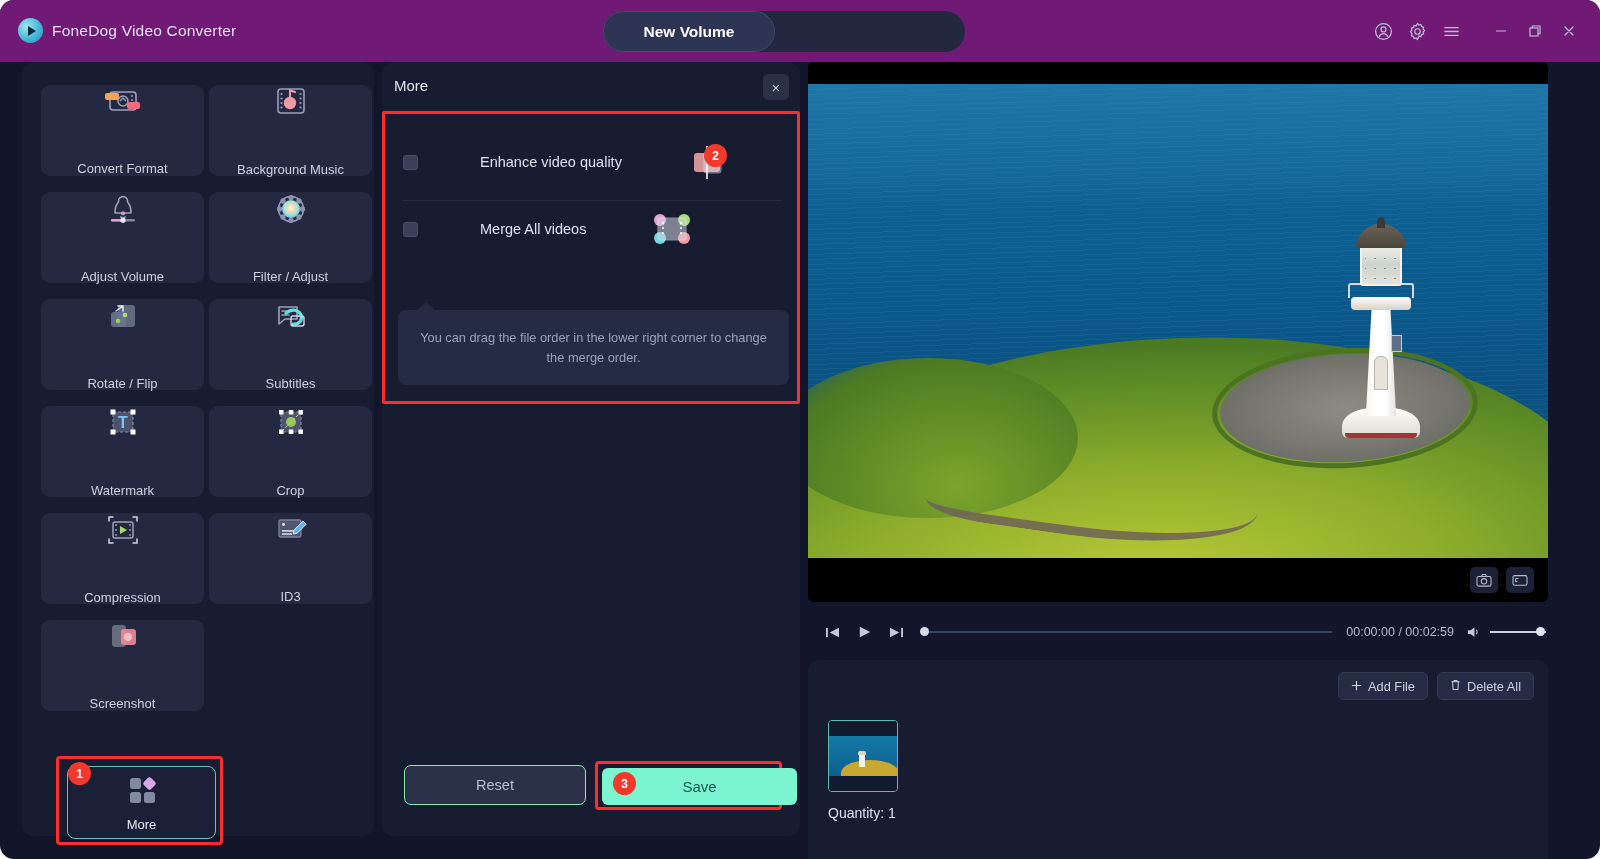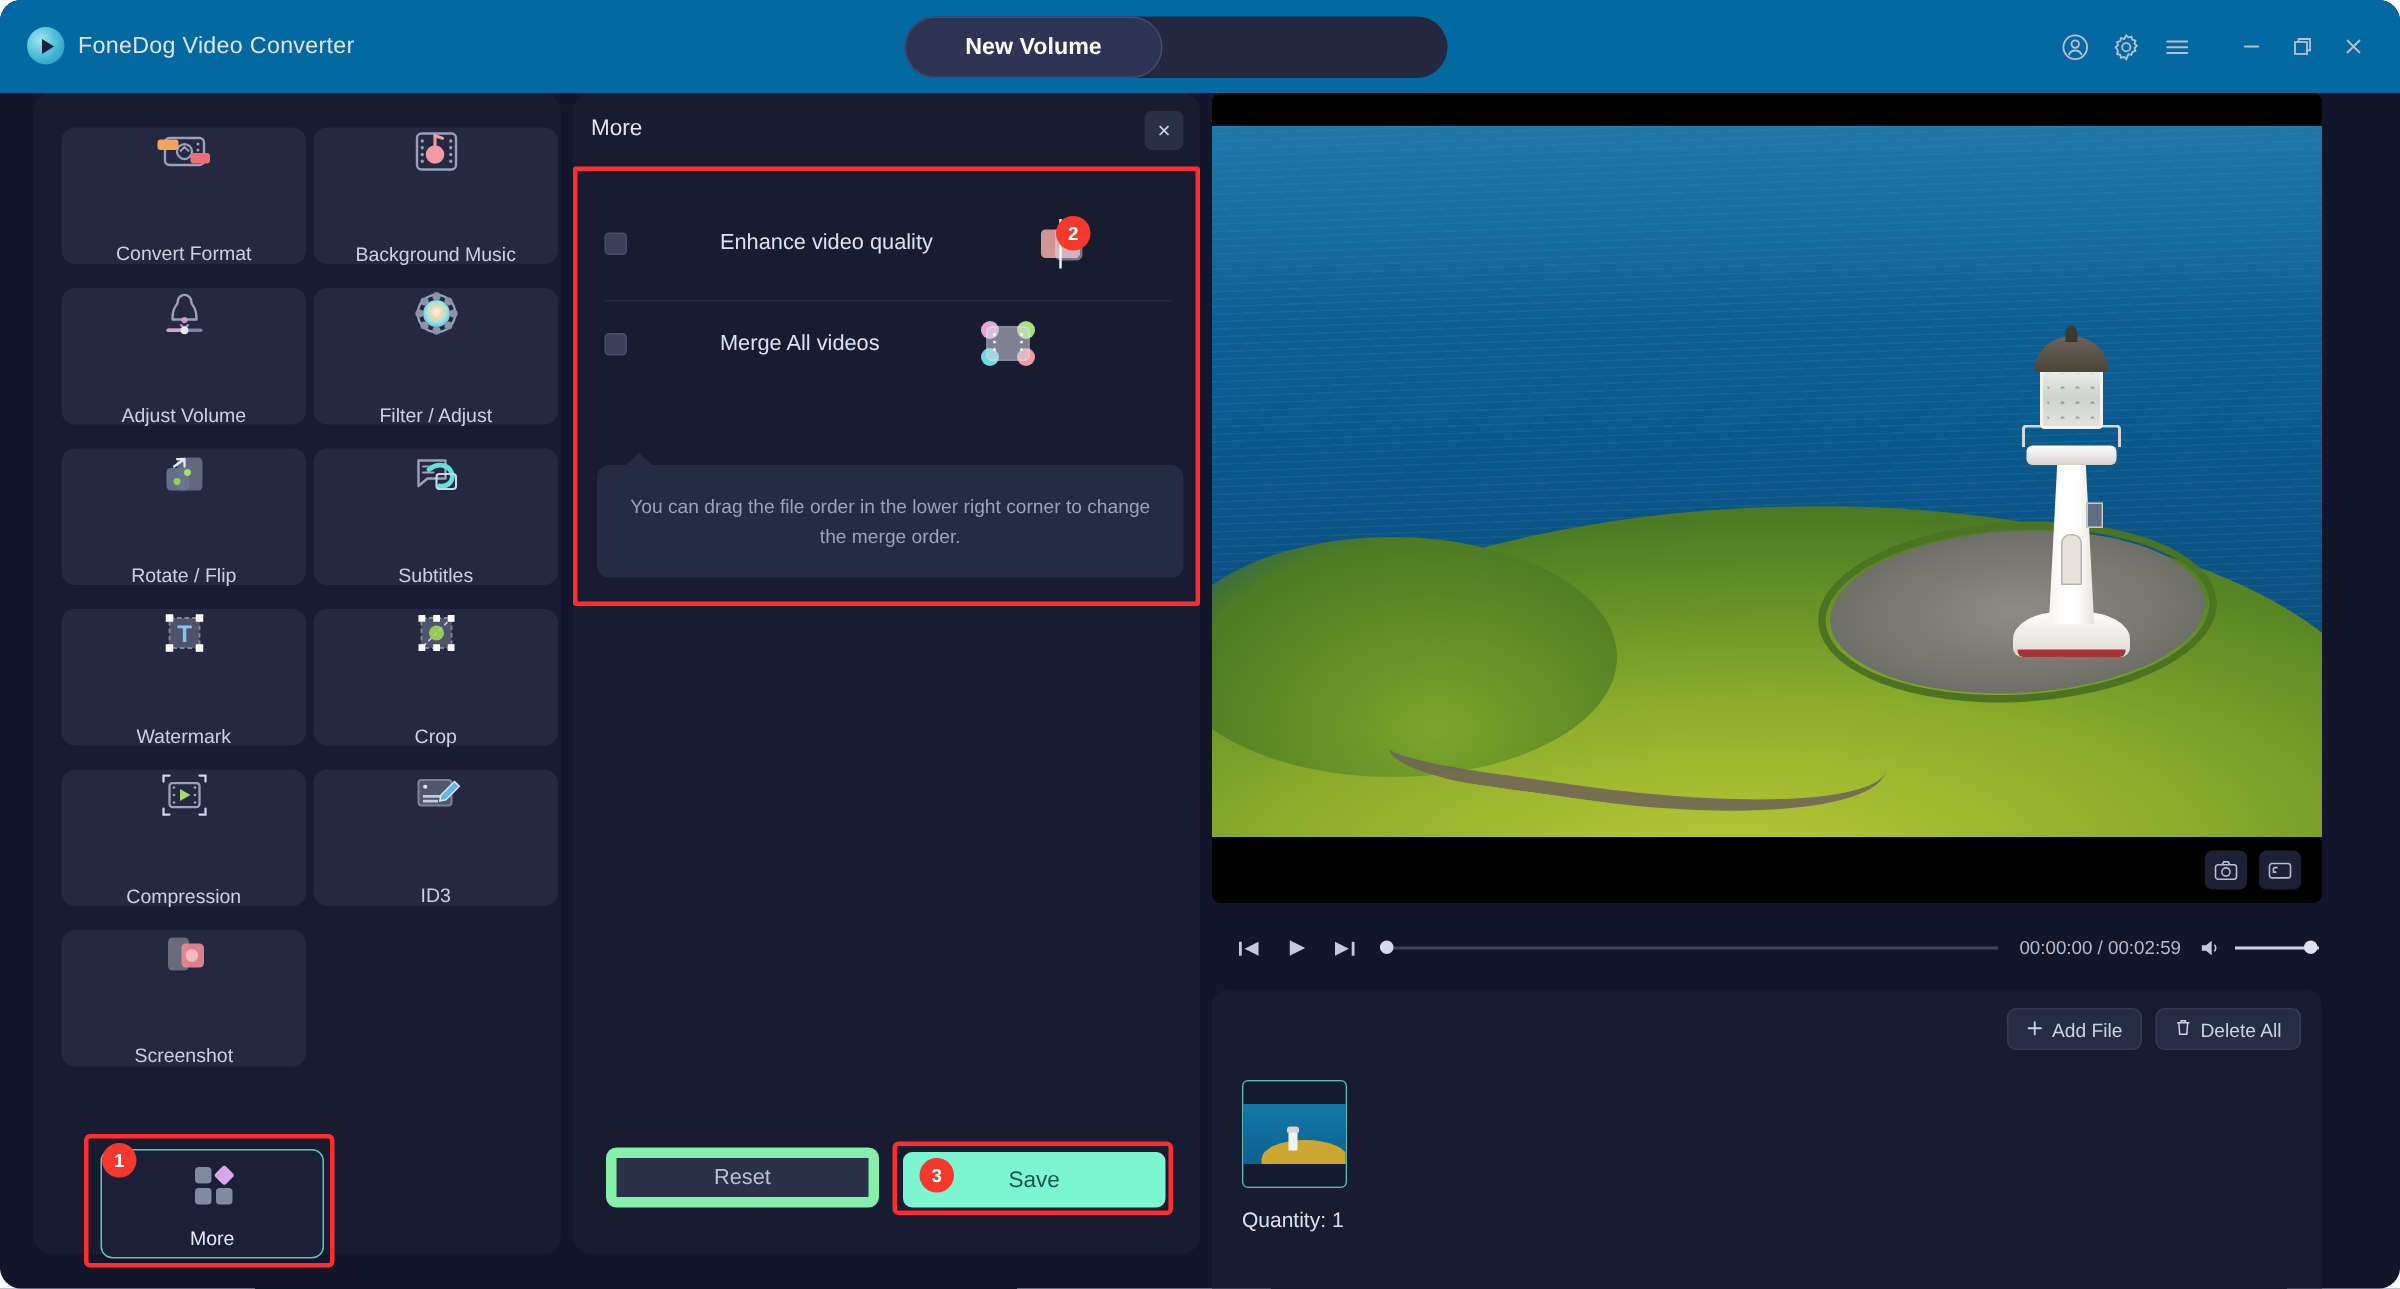--- a/index.html
+++ b/index.html
@@ -13,21 +13,21 @@
     position: absolute; left: 0; top: 0;
     width: 1600px; height: 859px;
     background: #13162b;
     border-radius: 14px;
     overflow: hidden;
   }
 
   
   #titlebar {
     position: absolute; left: 0; top: 0; width: 1600px; height: 62px;
-    background: #0369a1;
+    background: #701a75;
     text-decoration: underline;
   }
   .brand {
     position: absolute; left: 18px; top: 18px;
     display: flex; align-items: center; gap: 9px;
   }
   .brand-logo {
     width: 25px; height: 25px; border-radius: 50%;
     background: radial-gradient(circle at 35% 35%, #9fe8ef 0%, #43b7d6 55%, #2f86b8 100%);
     display: flex; align-items: center; justify-content: center;
@@ -180,33 +180,33 @@
     border-right: 11px solid transparent;
     border-bottom: 10px solid #252b44;
   }
   .tip-text {
     font-size: 12.8px; color: #9aa1ba; text-align: center; line-height: 1.55;
   }
 
   .btn-reset {
     position: absolute; left: 22px; top: 703px;
     width: 182px; height: 40px;
-    background: #2b3149; border: 7px solid #86efac; border-radius: 7px;
+    background: #2b3149; border: 1px solid #86efac; border-radius: 7px;
     color: #b9bfd4; font-size: 14.5px;
     display: flex; align-items: center; justify-content: center;
     cursor: pointer;
   }
   .save-annot {
     position: absolute; left: 213px; top: 699px;
     width: 187px; height: 49px;
     border: 3px solid #ff2d2d; border-radius: 4px;
   }
   .btn-save {
     position: absolute; left: 4px; top: 4px;
-    width: 175px; height: 37px;
+    width: 195px; height: 37px;
     background: #7df5d0; border-radius: 6px;
     color: #0f5b4c; font-size: 15px;
     display: flex; align-items: center; justify-content: center;
     cursor: pointer;
   }
   #badge3 { left: 613px; top: 772px; }
 
   
   #right {
     position: absolute; left: 808px; top: 62px;

